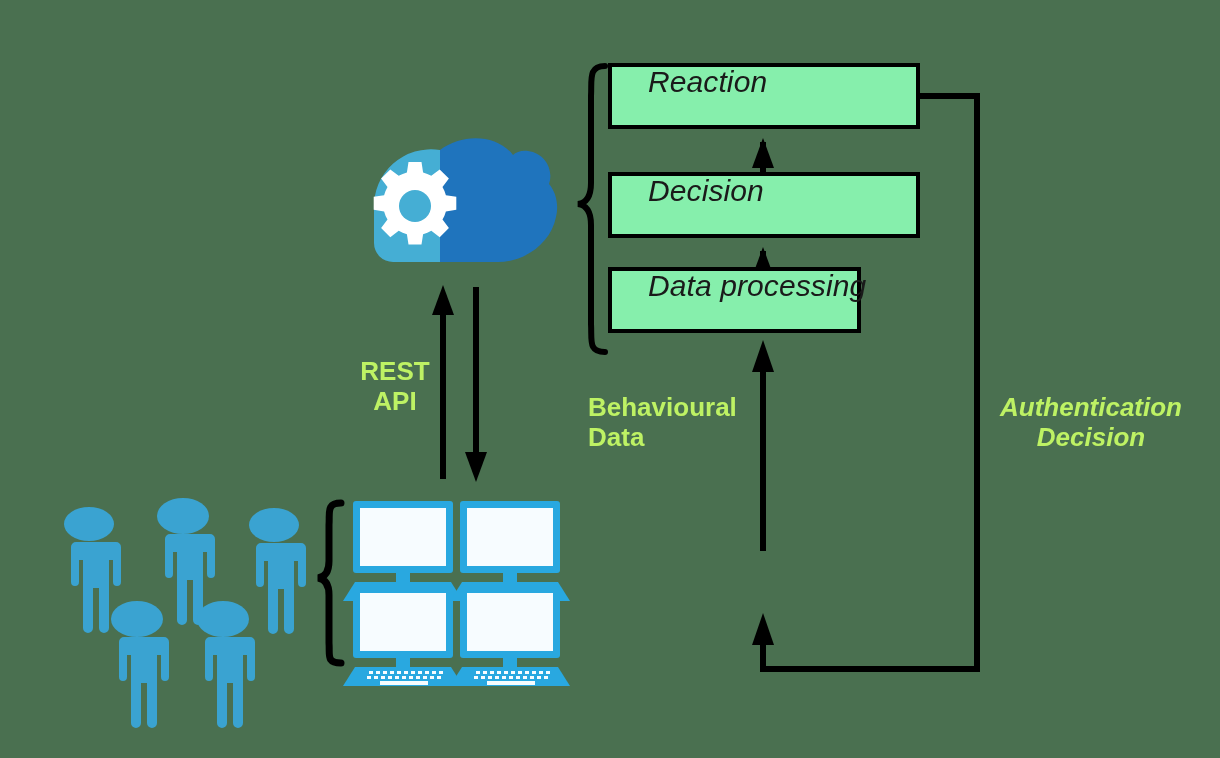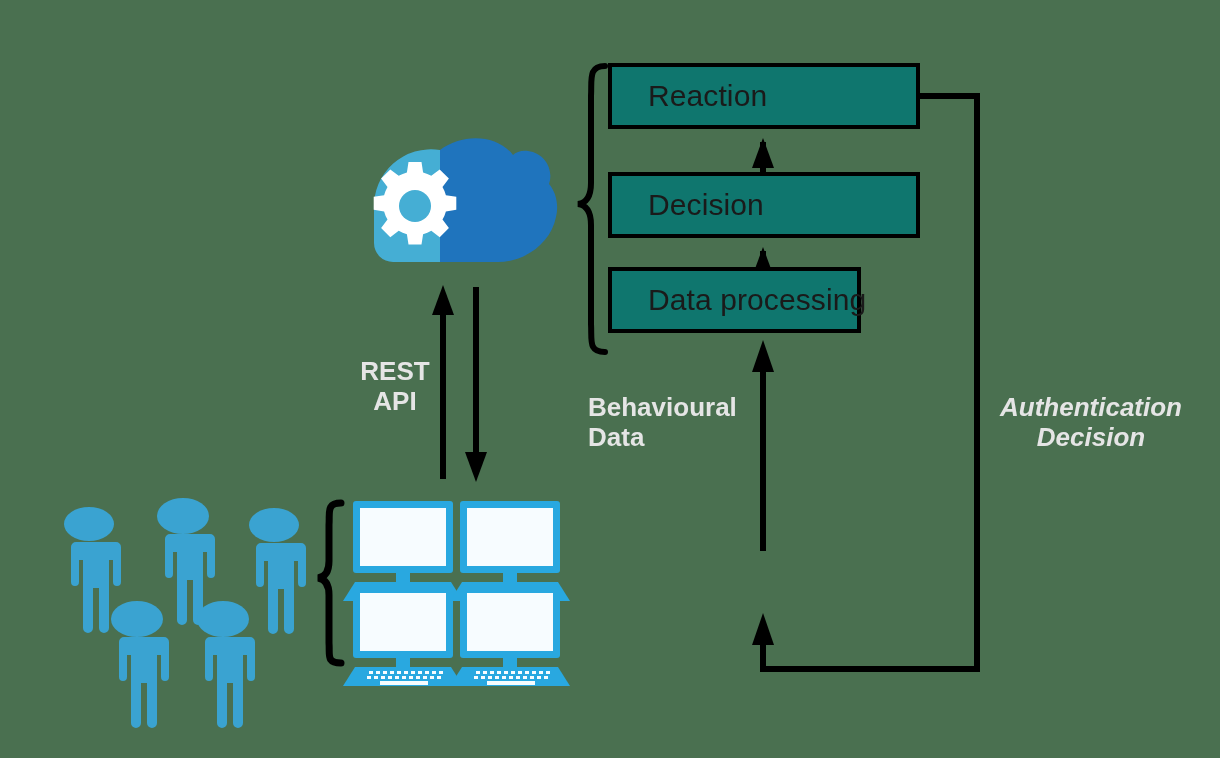--- a/index.html
+++ b/index.html
@@ -23,43 +23,43 @@
     position: absolute;
     left: 0;
     top: 0;
     width: 1220px;
     height: 758px;
   }
   
   .proc-box {
     position: absolute;
     box-sizing: border-box;
-    background: #0f766e;
+    background: #86efac;
     border: 4px solid #000000;
     display: flex;
-    align-items: center;
+    font-style: italic;
   }
   .proc-box .proc-label {
     font-size: 30px;
     color: #1a1a1a;
     padding-left: 36px;
     line-height: 1;
     letter-spacing: 0.1px;
     white-space: nowrap;
   }
   #box-reaction   { left: 608px; top: 63px;  width: 312px; height: 66px; }
   #box-decision   { left: 608px; top: 172px; width: 312px; height: 66px; }
   #box-dataproc   { left: 608px; top: 267px; width: 253px; height: 66px; }
   #box-monitoring { left: 608px; top: 551px; width: 312px; height: 62px; }
 
   
   .flow-label {
     position: absolute;
     font-weight: bold;
-    color: #e5e5e5;
+    color: #bef264;
     font-size: 26px;
     line-height: 1.16;
     white-space: pre;
   }
   #label-rest-api        { left: 352px; top: 356px; text-align: center; width: 86px; }
   #label-behavioural     { left: 588px; top: 392px; text-align: left; width: 172px; }
   #label-authentication  { left: 984px; top: 392px; text-align: center; width: 214px; font-style: italic; }
 
   svg { display: block; }
 </style>

